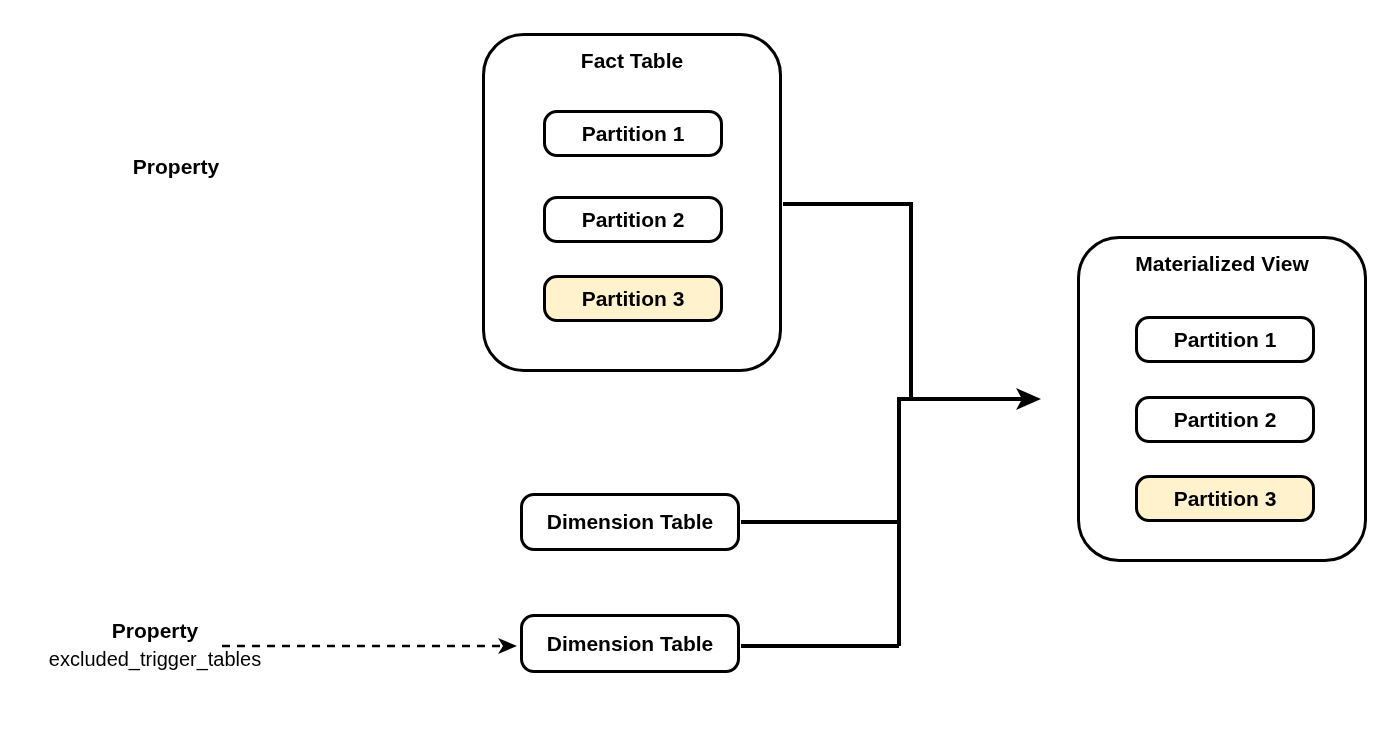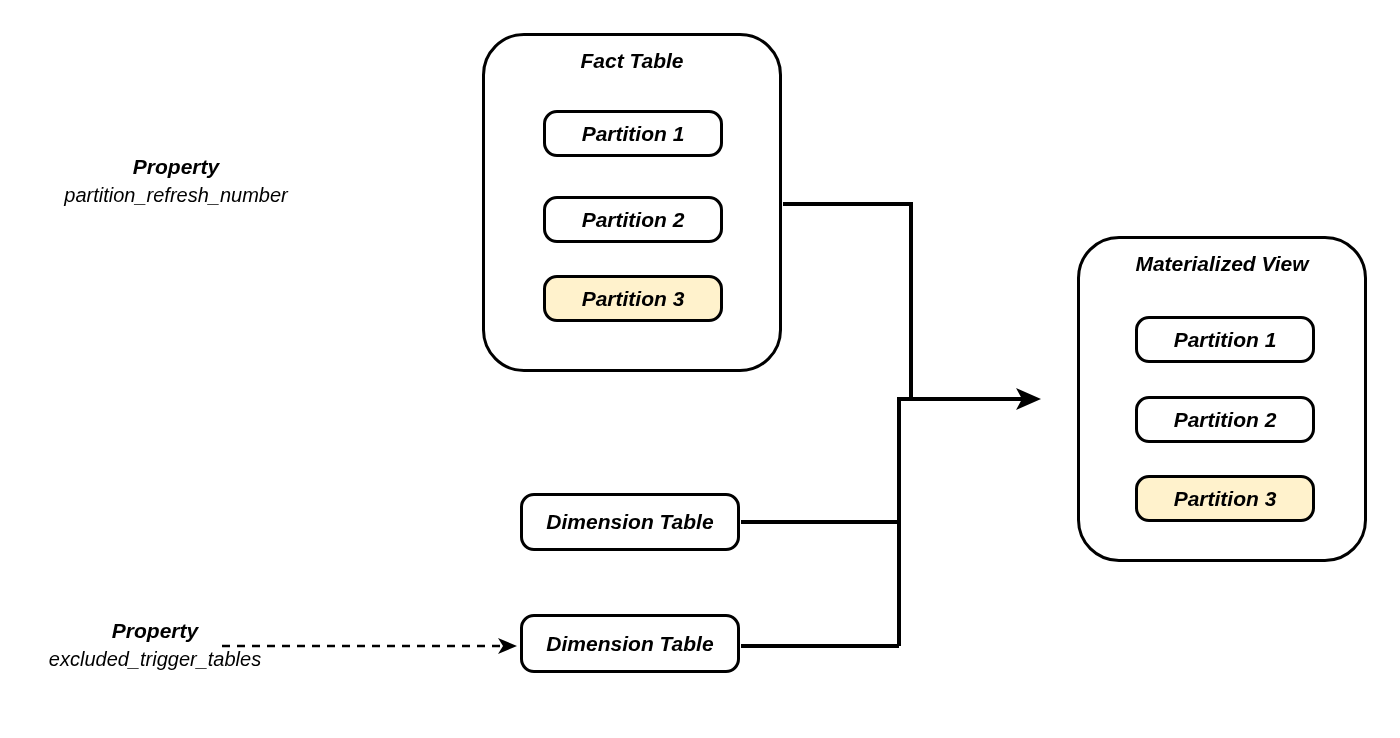--- a/index.html
+++ b/index.html
@@ -13,21 +13,20 @@
   body {
     background: var(--background);
     font-family: "Liberation Sans", "DejaVu Sans", sans-serif;
   }
   .canvas {
     position: relative;
     width: 1400px;
     height: 738px;
     background: var(--background);
     overflow: hidden;
-    font-style: italic;
   }
   svg.connectors {
     position: absolute;
     left: 0; top: 0;
     width: 1400px; height: 738px;
   }
   .line {
     fill: none;
     stroke: var(--stroke);
     stroke-width: 4;
@@ -130,21 +129,20 @@
     <div class="partition p1">Partition 1</div>
     <div class="partition p2">Partition 2</div>
     <div class="partition p3 highlighted">Partition 3</div>
   </div>
 
   <div class="dim-table dim1">Dimension Table</div>
   <div class="dim-table dim2">Dimension Table</div>
 
   <div class="annotation ann1">
     <div class="heading">Property</div>
-    <div>partition_refresh_number</div>
   </div>
 
   <div class="annotation ann2">
     <div class="heading">Property</div>
     <div>excluded_trigger_tables</div>
   </div>
 
 </div>
 
 </body></html>

